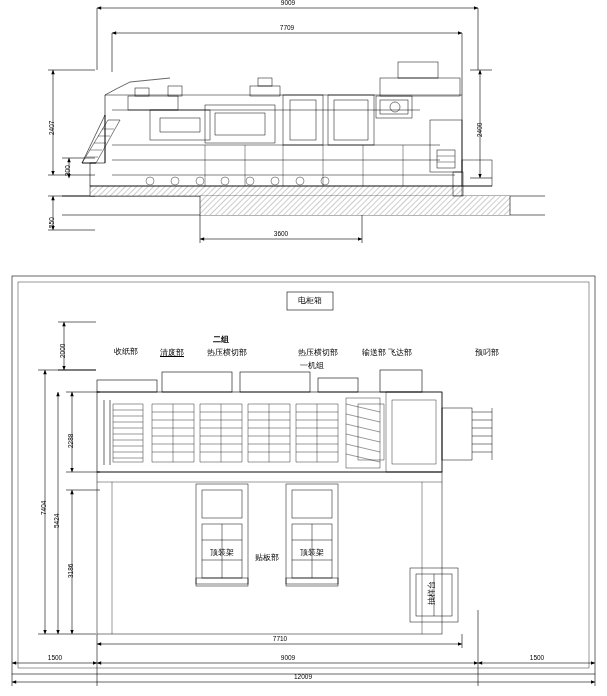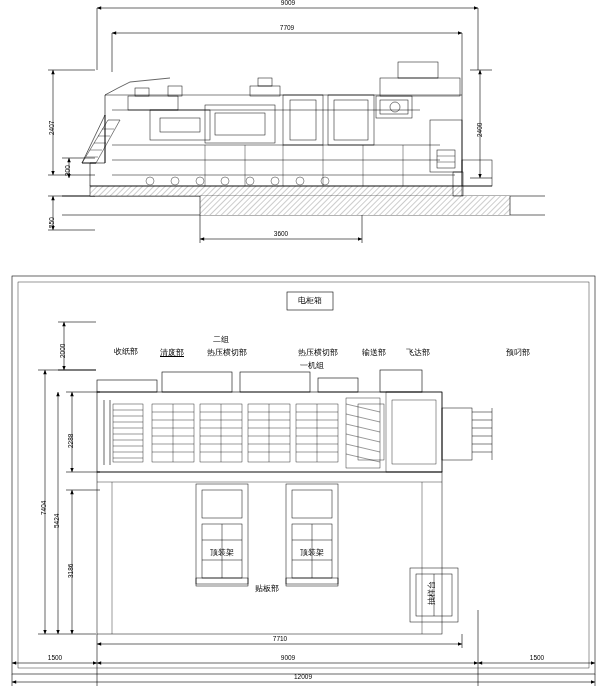--- a/index.html
+++ b/index.html
@@ -294,31 +294,31 @@
 <div class="lbl vert" style="left:49px;top:135px;">2407</div>
 <div class="lbl vert" style="left:65px;top:176px;">300</div>
 <div class="lbl vert" style="left:477px;top:137px;">2400</div>
 <div class="lbl vert" style="left:49px;top:228px;">550</div>
 <div class="lbl ctr" style="left:281px;top:231px;">3600</div>
 
 <div class="lbl cn ctr" style="left:310px;top:297px;">电柜箱</div>
 
 <div class="lbl cn ctr" style="left:126px;top:348px;">收纸部</div>
 <div class="lbl cn ctr" style="left:172px;top:349px;text-decoration:underline;">清废部</div>
-<div class="lbl cn ctr" style="left:221px;top:336px;">二组</div>
+<div class="lbl cn ctr" style="left:221px;top:336px;font-weight:bold;">二组</div>
 <div class="lbl cn ctr" style="left:227px;top:349px;">热压横切部</div>
 <div class="lbl cn ctr" style="left:312px;top:336px;margin-top:26px;">一机组</div>
 <div class="lbl cn ctr" style="left:318px;top:349px;">热压横切部</div>
 <div class="lbl cn ctr" style="left:374px;top:349px;font-family:Liberation Serif, serif;">输送部</div>
-<div class="lbl cn ctr" style="left:418px;top:349px;">飞达部</div>
-<div class="lbl cn ctr" style="left:487px;top:349px;margin-left:31px;">预叼部</div>
+<div class="lbl cn ctr" style="left:400px;top:349px;">飞达部</div>
+<div class="lbl cn ctr" style="left:487px;top:349px;">预叼部</div>
 
 <div class="lbl cn ctr" style="left:222px;top:549px;">顶装架</div>
 <div class="lbl cn ctr" style="left:312px;top:549px;">顶装架</div>
-<div class="lbl cn ctr" style="left:267px;top:585px;">贴板部</div>
+<div class="lbl cn ctr" style="left:267px;top:554px;">贴板部</div>
 <div class="lbl cn vert" style="left:428px;top:605px;">抽样台</div>
 
 <div class="lbl vert" style="left:60px;top:358px;">2000</div>
 <div class="lbl vert" style="left:68px;top:448px;">2288</div>
 <div class="lbl vert" style="left:41px;top:515px;">7404</div>
 <div class="lbl vert" style="left:54px;top:528px;">5424</div>
 <div class="lbl vert" style="left:68px;top:578px;">3186</div>
 
 <div class="lbl ctr" style="left:280px;top:636px;">7710</div>
 <div class="lbl ctr" style="left:288px;top:655px;">9009</div>

